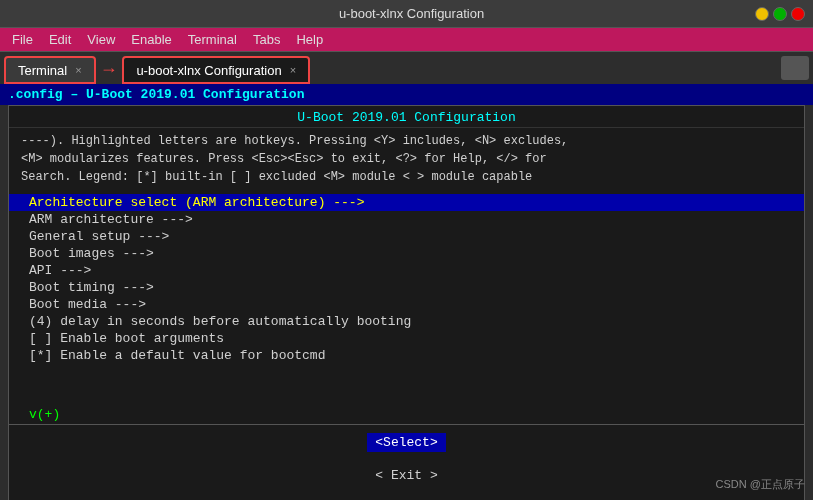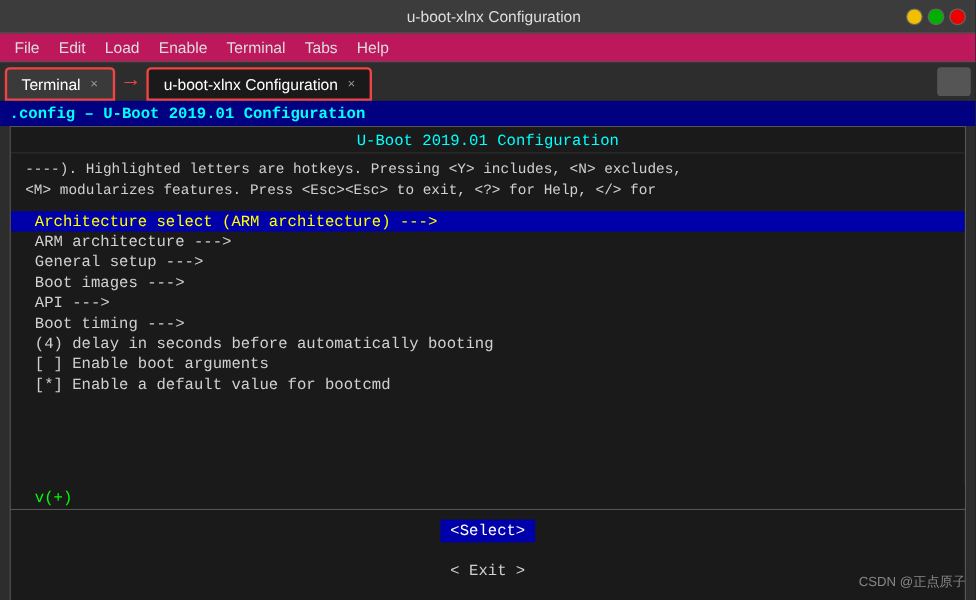--- a/index.html
+++ b/index.html
@@ -217,21 +217,21 @@
   <div class="window-controls">
     <div class="win-btn minimize"></div>
     <div class="win-btn maximize"></div>
     <div class="win-btn close"></div>
   </div>
 </div>
 
 <div class="menu-bar">
   <span class="menu-item">File</span>
   <span class="menu-item">Edit</span>
-  <span class="menu-item">Load</span>
+  <span class="menu-item">View</span>
   <span class="menu-item">Enable</span>
   <span class="menu-item">Terminal</span>
   <span class="menu-item">Tabs</span>
   <span class="menu-item">Help</span>
 </div>
 
 <div class="tab-bar">
   <div class="tab inactive" style="border: 2px solid #e44; background:#3a3a3a;">
     <span style="color:#fff;">Terminal</span>
     <span class="tab-close">×</span>
@@ -247,28 +247,30 @@
 
 <div class="config-line">
   <span>.config – U-Boot 2019.01 Configuration</span>
 </div>
 
 <div class="terminal-area">
   <div class="uboot-header">U-Boot 2019.01 Configuration</div>
   <div class="help-text">
     <div>----).  Highlighted letters are hotkeys.  Pressing &lt;Y&gt; includes, &lt;N&gt; excludes,</div>
     <div>&lt;M&gt; modularizes features.  Press &lt;Esc&gt;&lt;Esc&gt; to exit, &lt;?&gt; for Help, &lt;/&gt; for</div>
+    <div>Search.  Legend: [*] built-in  [ ] excluded  &lt;M&gt; module  &lt; &gt; module capable</div>
   </div>
   <div class="menu-list">
   <div class="menu-entry selected">    Architecture select (ARM architecture)  ---&gt;</div>
       <div class="menu-entry">    ARM architecture  ---&gt;</div>
       <div class="menu-entry">    General setup  ---&gt;</div>
       <div class="menu-entry">    Boot images  ---&gt;</div>
       <div class="menu-entry">    API  ---&gt;</div>
       <div class="menu-entry">    Boot timing  ---&gt;</div>
+      <div class="menu-entry">    Boot media  ---&gt;</div>
       <div class="menu-entry">    (4) delay in seconds before automatically booting</div>
       <div class="menu-entry">    [ ] Enable boot arguments</div>
       <div class="menu-entry">    [*] Enable a default value for bootcmd</div>
     </div>
   <div class="status-line">v(+)</div>
 </div>
 
 <div class="bottom-bar">
 <span class="nav-btn selected">&lt;Select&gt;</span>
     <span class="nav-btn">&lt; Exit &gt;</span>

